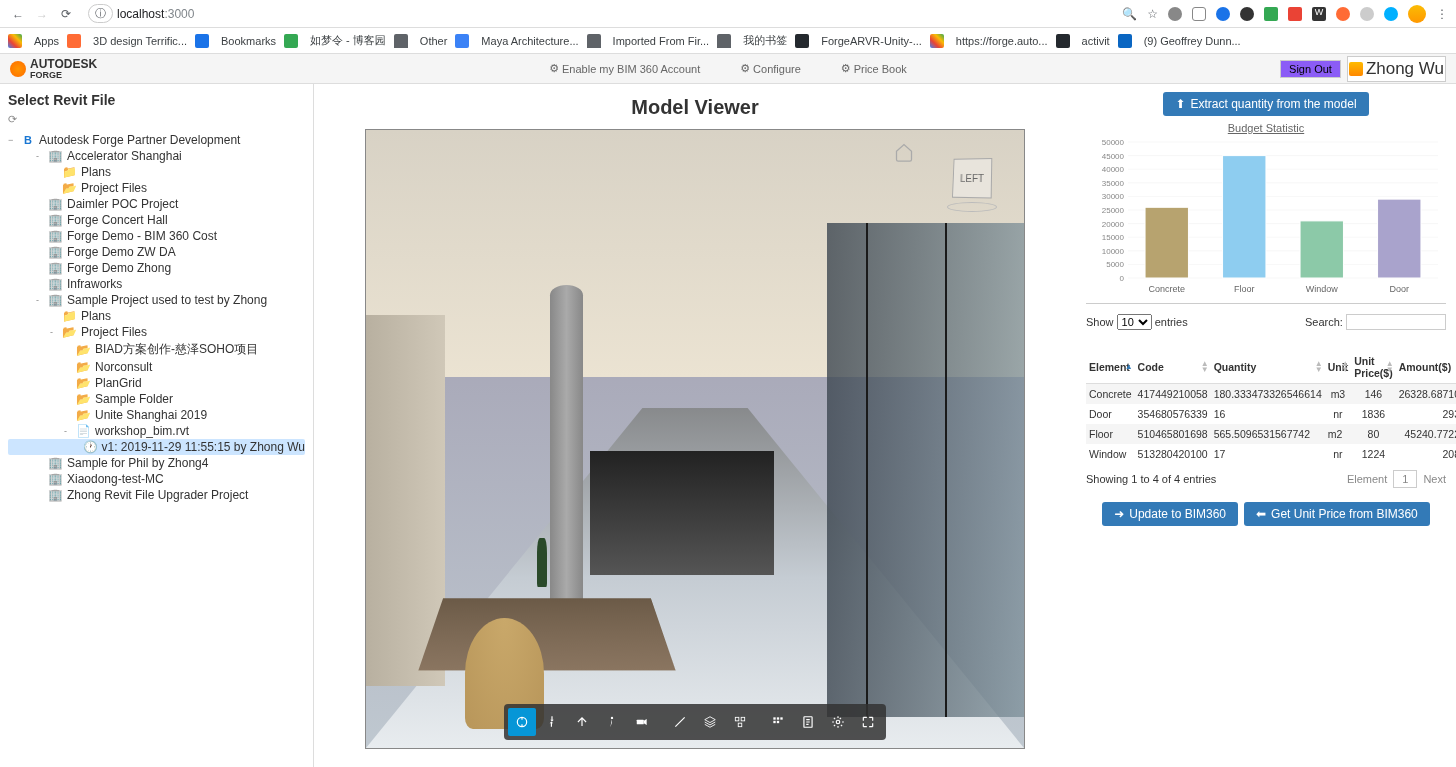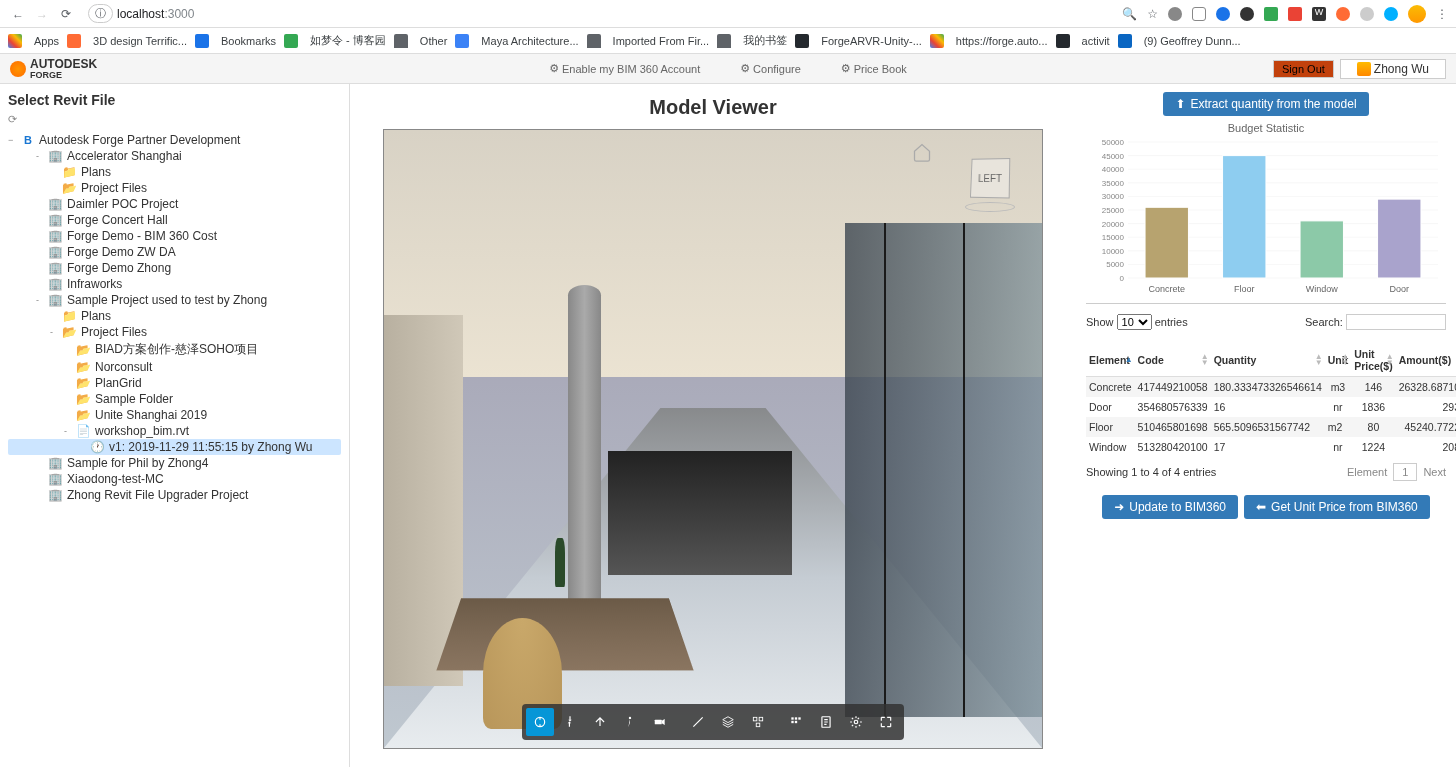--- a/index.html
+++ b/index.html
@@ -28,29 +28,29 @@
   .bm-green { background:#34a853; }
   .bm-multi { background:linear-gradient(45deg,#4285f4,#ea4335,#fbbc05,#34a853); }
   
   
   .app-header { display: flex; align-items: center; justify-content: space-between; background: #f5f5f5; border-bottom: 1px solid #ddd; height: 30px; padding: 0 10px; }
   .app-header .logo { display:flex; align-items:center; gap:4px; font-size:10px; font-weight:bold; color:#333;}
   .app-header .logo-icon { width:16px; height:16px; background: radial-gradient(circle,#ff9500,#ff6b00); border-radius:50%; }
   .app-header .center-nav { display:flex; gap:40px; position:absolute; left:50%; transform:translateX(-50%); }
   .app-header .nav-link { font-size:11px; color:#666; cursor:pointer; display:flex; align-items:center; gap:3px; }
   .app-header .right-user { display:flex; align-items:center; gap:6px; }
-  .app-header .sign-out { border:1px solid #ccc; padding:2px 8px; font-size:11px; background:#c2410c; cursor:pointer; }
-  .app-header .user-chip { border:1px solid #ccc; padding:2px 16px; font-size:12px; display:flex; align-items:center; gap:3px; background:#fff;}
+  .app-header .sign-out { border:1px solid #ccc; padding:2px 8px; font-size:11px; background:#8b5cf6; cursor:pointer; }
+  .app-header .user-chip { border:1px solid #ccc; padding:2px 1px; font-size:17px; display:flex; align-items:center; gap:3px; background:#fff;}
   .user-avatar { width:14px; height:14px; background:linear-gradient(#fb0,#f80); border-radius:2px; }
   
   
   .content { display: flex; height: calc(100vh - 84px); }
   
   
-  .sidebar { width: 350px; border-right: 1px solid #ddd; padding: 8px; overflow-y: auto; }
+  .sidebar { width: 314px; border-right: 1px solid #ddd; padding: 8px; overflow-y: auto; }
   .sidebar h3 { font-size: 14px; font-weight: bold; margin-bottom: 4px; }
   .refresh-btn { font-size:11px; color:#888; cursor:pointer; margin-bottom:6px; display:inline-block; }
   .tree { font-size: 12px; }
   .tree-node { display:flex; align-items:center; padding:1px 0; cursor:pointer; white-space:nowrap; }
   .tree-node .indent { display:inline-block; }
   .tree-toggle { width:12px; color:#888; font-size:9px; display:inline-block; }
   .tree-icon { width:16px; display:inline-flex; justify-content:center; margin-right:3px; }
   .ico-b { color:#1976d2; font-weight:bold; font-size:11px; }
   .ico-building { color:#888; }
   .ico-folder { color:#555; }
@@ -85,26 +85,26 @@
   .viewer-toolbar { position:absolute; bottom:8px; left:50%; transform:translateX(-50%); display:flex; background:rgba(50,50,50,0.85); border-radius:4px; padding:4px; gap:2px; }
   .vt-btn { width:28px; height:28px; display:flex; align-items:center; justify-content:center; color:#fff; cursor:pointer; border-radius:2px; }
   .vt-btn.active { background:#0696d7; }
   .vt-sep { width:6px; }
   
   
   .right-panel { width: 380px; padding: 8px 10px; overflow-y:auto; }
   .btn-primary { background:#337ab7; color:#fff; border:none; padding:5px 12px; font-size:12px; border-radius:3px; cursor:pointer; display:inline-flex; align-items:center; gap:5px; }
   .extract-row { text-align:center; margin-bottom:6px; }
   
-  .chart-title { text-align:center; font-size:11px; color:#666; margin-bottom:2px; }
+  .chart-title { text-align:center; font-size:11px; color:#666; margin-bottom:2px;text-decoration:underline; }
   .chart-area { border-bottom:1px solid #ccc; padding-bottom:4px; margin-bottom:10px; }
   .chart-svg { width:100%; height:160px; }
   
   .price-title { text-align:center; font-size:12px; margin-bottom:6px; }
-  .table-controls { display:flex; justify-content:space-between; align-items:center; font-size:11px; margin-bottom:14px; }
+  .table-controls { display:flex; justify-content:space-between; align-items:center; font-size:11px; margin-bottom:21px; }
   .table-controls select { font-size:11px; }
   .table-controls input { border:1px solid #ccc; font-size:11px; padding:1px 3px; width:100px; }
   
   table.data-table { width:100%; border-collapse:collapse; font-size:10.5px; }
   table.data-table th { text-align:left; padding:4px 3px; border-bottom:1px solid #ddd; position:relative; cursor:pointer; }
   table.data-table th .sort { font-size:8px; color:#bbb; position:absolute; right:2px; top:50%; transform:translateY(-50%); line-height:6px; }
   table.data-table th.sorted-asc .sort { color:#337ab7; }
   table.data-table td { padding:4px 3px; }
   table.data-table tr:nth-child(odd) td { background:#f5f5f5; }
   .num-col { text-align:right; }

